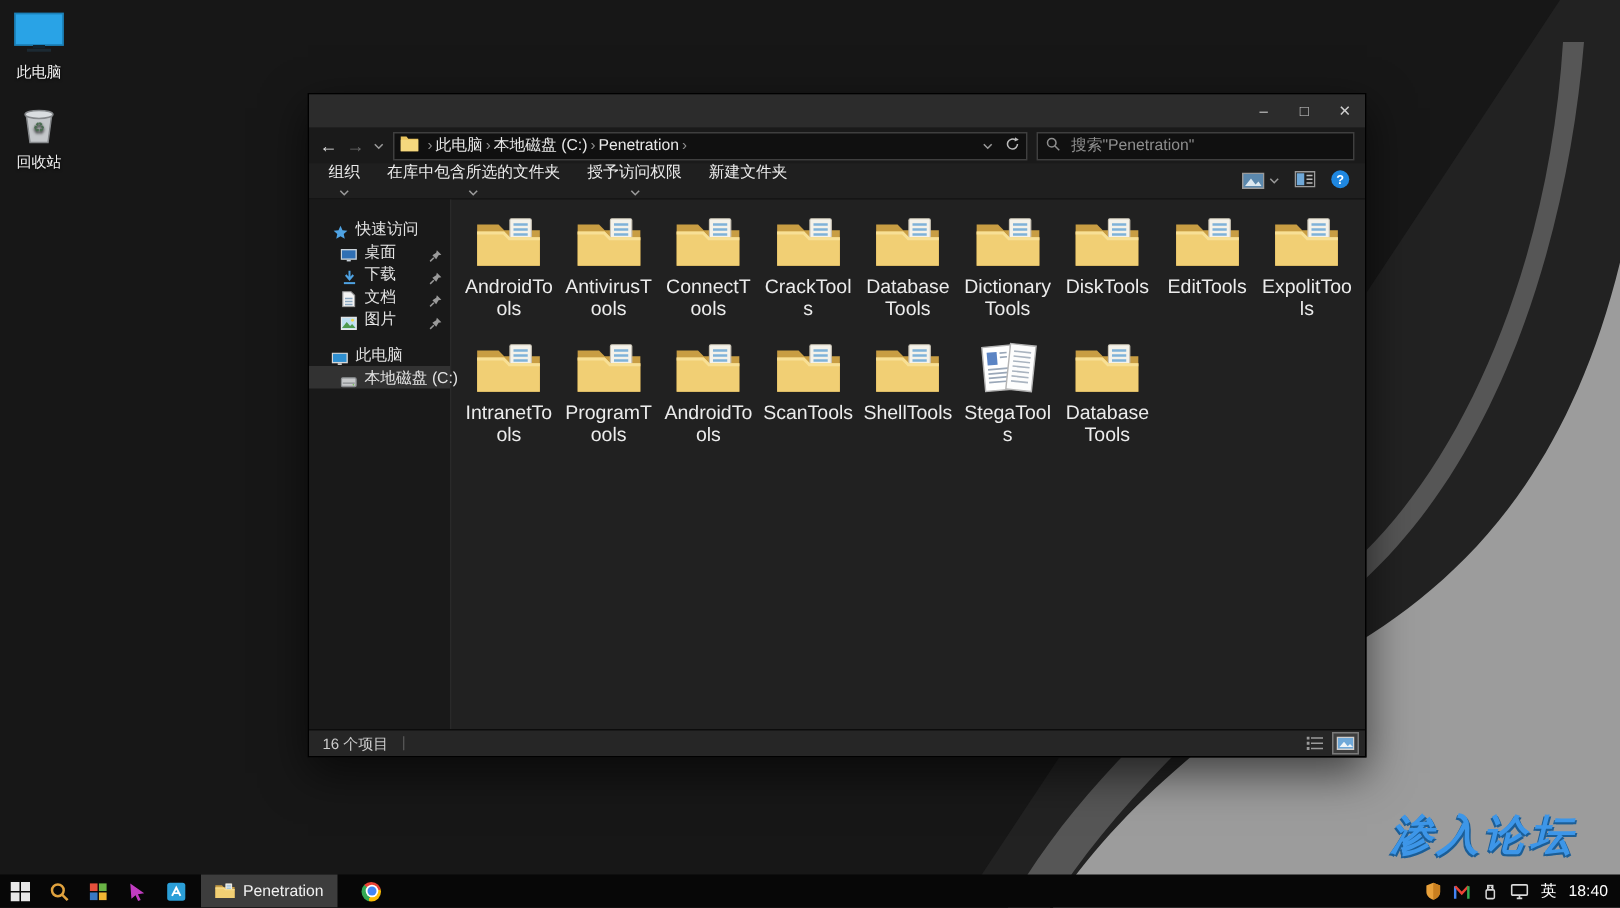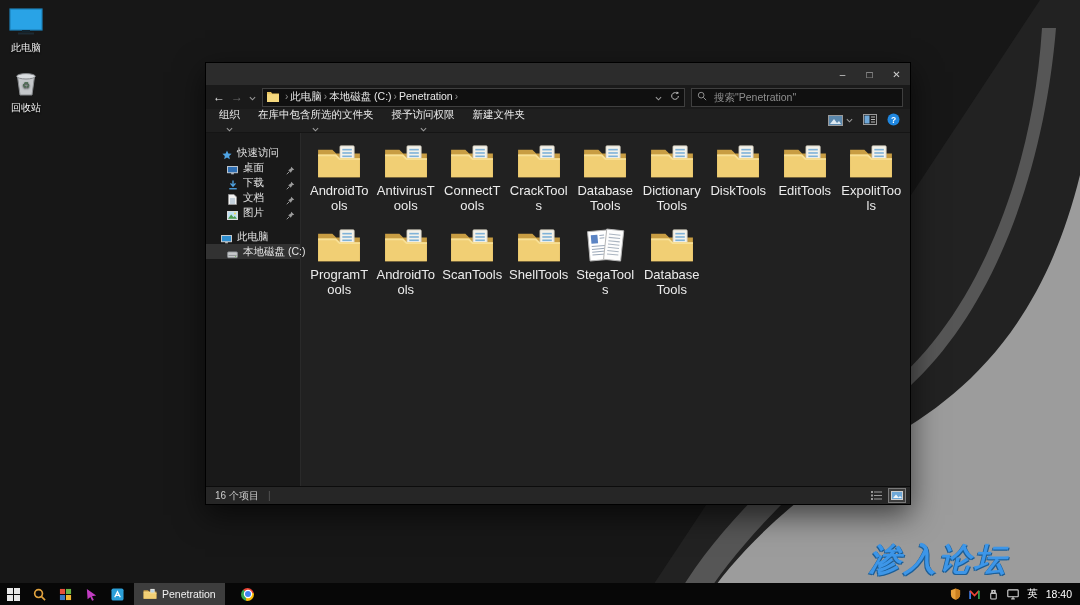--- a/index.html
+++ b/index.html
@@ -12,22 +12,22 @@
   .wallpaper{position:absolute;left:0;top:0;z-index:0;}
 
   
   .desk-icon{position:absolute;width:64px;text-align:center;color:#f2f2f2;font-size:10px;z-index:1;
     text-shadow:0 1px 2px rgba(0,0,0,.9);}
   .desk-icon .dicon{display:block;height:30px;margin-bottom:3px;}
   #desk-0{left:-6px;top:8px;}
   #desk-1{left:-6px;top:68px;}
 
   
-  .watermark{position:absolute;left:869px;top:538px;z-index:1;
-    font-size:32px;font-weight:bold;font-style:italic;letter-spacing:3px;
+  .watermark{position:absolute;left:927px;top:538px;z-index:1;
+    font-size:28px;font-weight:bold;font-style:italic;letter-spacing:3px;
     color:#3d96e8;text-shadow:-1px 1px 0 #1c5e97,1px 1px 0 #1c5e97;}
 
   
   .window{position:absolute;left:205px;top:62px;width:706px;height:443px;z-index:2;
     background:#212121;border:1px solid #000;box-shadow:0 10px 28px rgba(0,0,0,.6);
     display:flex;flex-direction:column;box-sizing:border-box;color:#e8e8e8;}
   .titlebar{height:22px;background:#2c2c2c;display:flex;align-items:center;flex:0 0 auto;}
   .title-spacer{flex:1;}
   .win-btn{width:27px;height:22px;display:flex;align-items:center;justify-content:center;
     color:#cfcfcf;font-size:10px;cursor:default;}
@@ -463,20 +463,36 @@
     <g stroke="#7fb2d8" stroke-width="1.7">
                 <line x1="27.5" y1="7" x2="37.5" y2="7"></line>
                 <line x1="27.5" y1="10.5" x2="37.5" y2="10.5"></line>
                 <line x1="27.5" y1="14" x2="37.5" y2="14"></line>
                 <line x1="27.5" y1="17.5" x2="37.5" y2="17.5"></line>
                 <line x1="27.5" y1="21" x2="37.5" y2="21"></line>
               </g>
     <path d="M2 12 v24 h44 V16 H25 l-4 -4 Z" fill="#f1cf74"></path>
     <path d="M2 12 h19 l4 4 h21 v2 H24.2 l-4 -4 H2 Z" fill="#f8e096"></path>
             </svg></span>
+          <div>IntranetTools</div>
+        </div>
+        <div class="file-item">
+          <span class="ficon"><svg width="46" height="38" viewBox="0 0 48 40">
+    <path d="M2 7 h15 l4 4 h25 v25 H2 Z" fill="#c89d43"></path>
+    <rect x="25" y="3" width="15" height="30" rx="1" fill="#f4f2ea" stroke="#c9c3b4" stroke-width="0.8"></rect>
+    <g stroke="#7fb2d8" stroke-width="1.7">
+                <line x1="27.5" y1="7" x2="37.5" y2="7"></line>
+                <line x1="27.5" y1="10.5" x2="37.5" y2="10.5"></line>
+                <line x1="27.5" y1="14" x2="37.5" y2="14"></line>
+                <line x1="27.5" y1="17.5" x2="37.5" y2="17.5"></line>
+                <line x1="27.5" y1="21" x2="37.5" y2="21"></line>
+              </g>
+    <path d="M2 12 v24 h44 V16 H25 l-4 -4 Z" fill="#f1cf74"></path>
+    <path d="M2 12 h19 l4 4 h21 v2 H24.2 l-4 -4 H2 Z" fill="#f8e096"></path>
+            </svg></span>
           <div>ProgramTools</div>
         </div>
         <div class="file-item">
           <span class="ficon"><svg width="46" height="38" viewBox="0 0 48 40">
     <path d="M2 7 h15 l4 4 h25 v25 H2 Z" fill="#c89d43"></path>
     <rect x="25" y="3" width="15" height="30" rx="1" fill="#f4f2ea" stroke="#c9c3b4" stroke-width="0.8"></rect>
     <g stroke="#7fb2d8" stroke-width="1.7">
                 <line x1="27.5" y1="7" x2="37.5" y2="7"></line>
                 <line x1="27.5" y1="10.5" x2="37.5" y2="10.5"></line>
                 <line x1="27.5" y1="14" x2="37.5" y2="14"></line>

